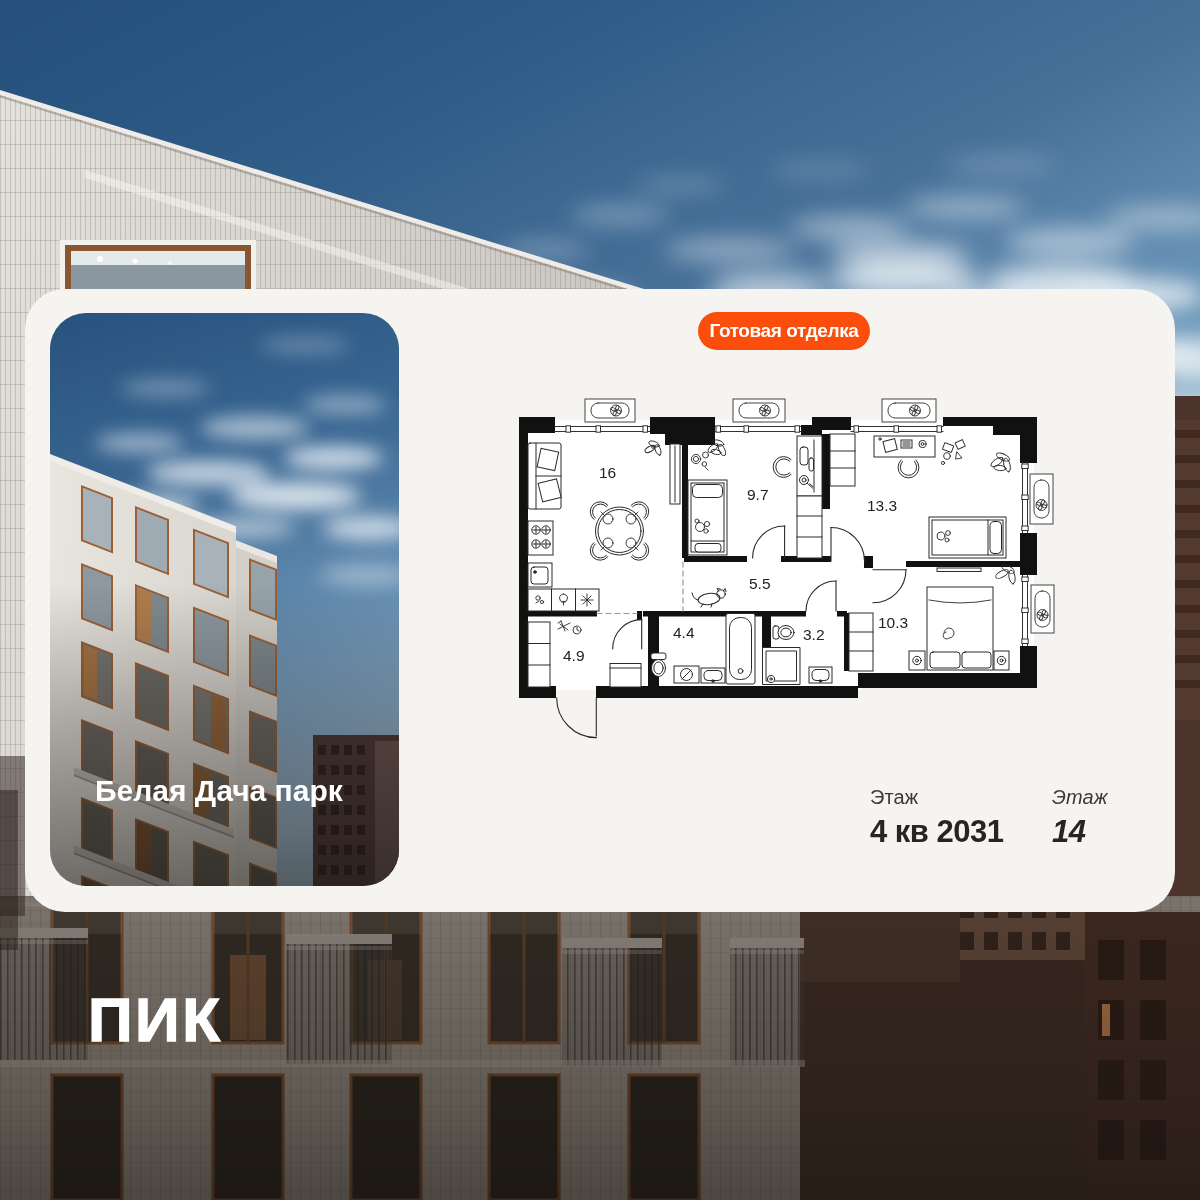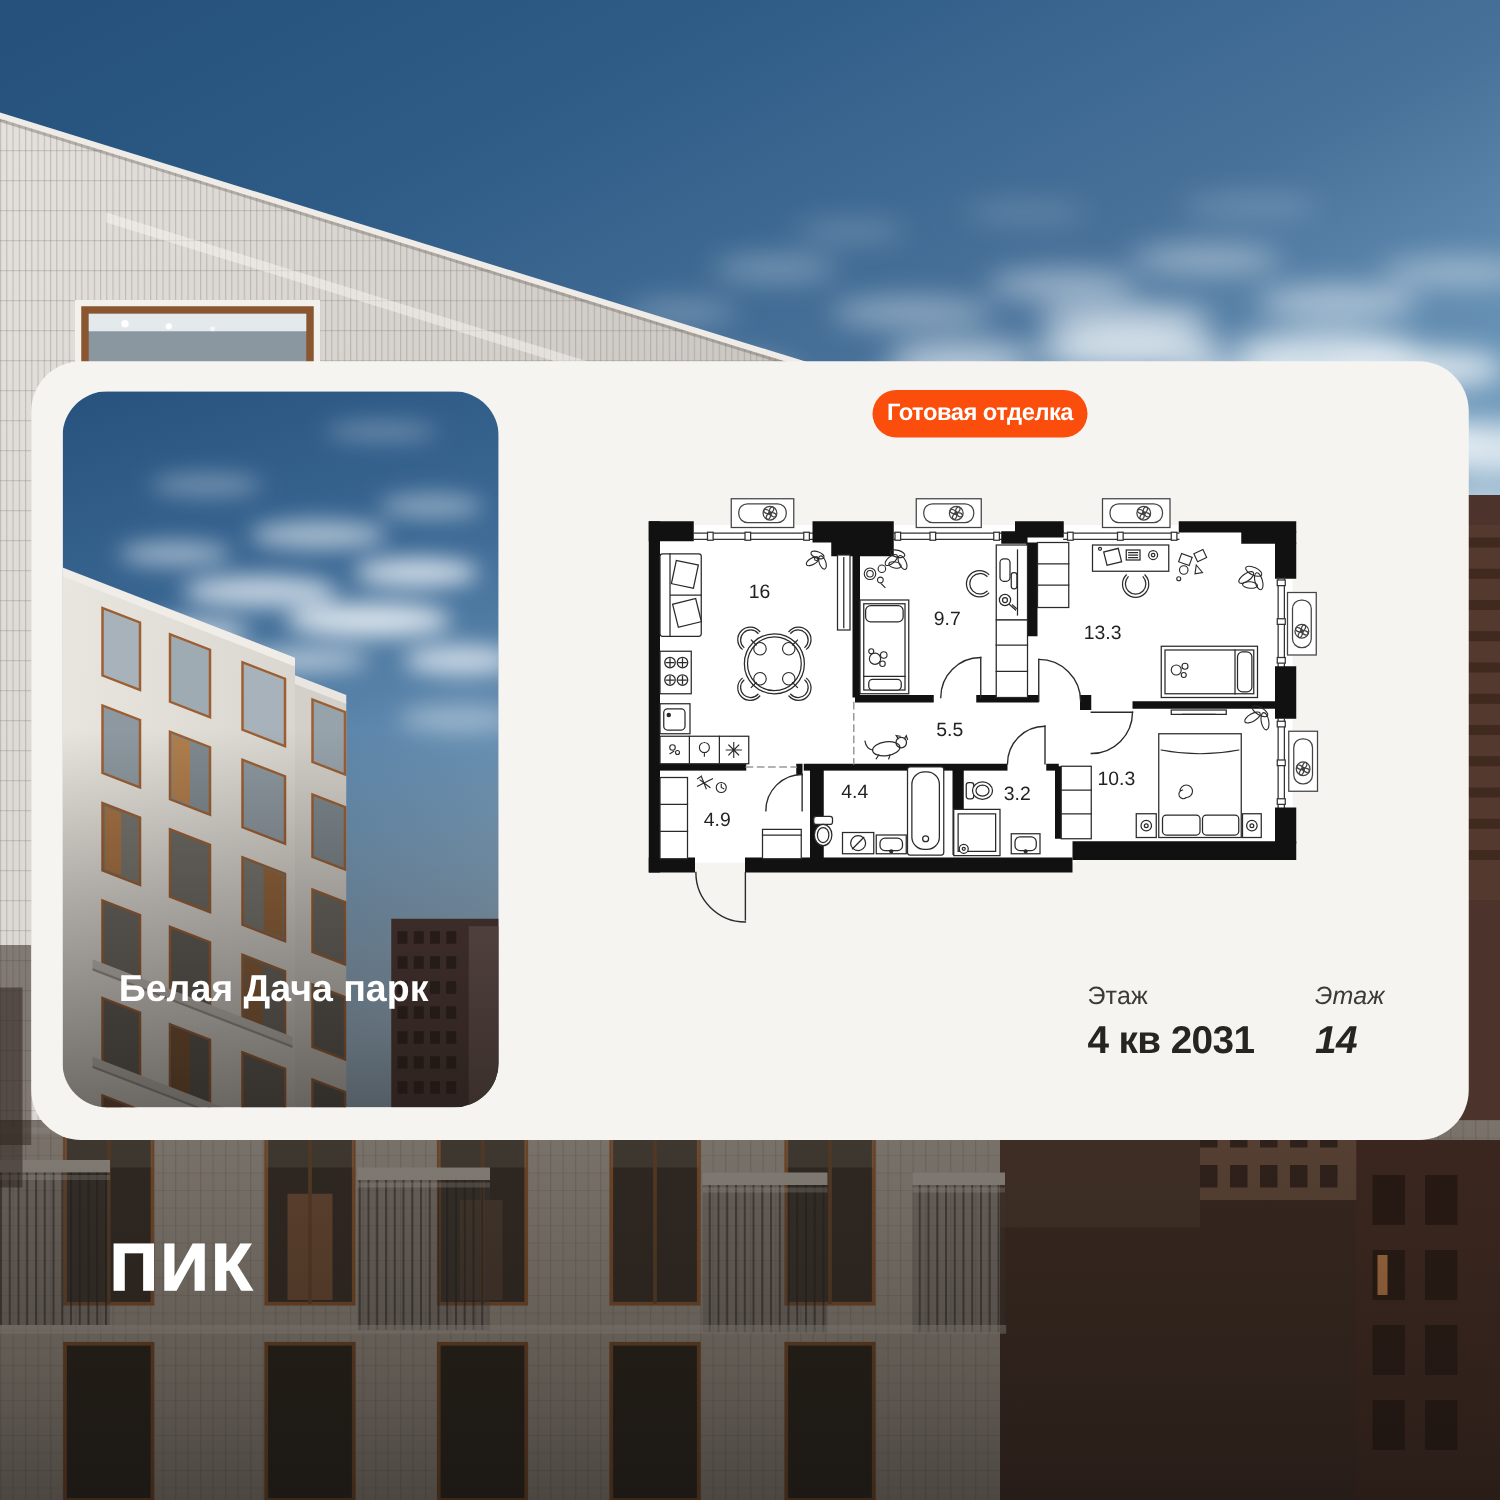--- a/index.html
+++ b/index.html
@@ -6,21 +6,21 @@
   body{width:1200px;height:1200px;overflow:hidden;font-family:"Liberation Sans",sans-serif;}
   #page{position:relative;width:1200px;height:1200px;overflow:hidden;background:#35608c;}
   #bg{position:absolute;left:0;top:0;}
   
   #card{position:absolute;left:25px;top:289px;width:1150px;height:623px;background:#f6f4f1;border-radius:40px;}
   #photo{position:absolute;left:25px;top:24px;width:349px;height:573px;border-radius:36px;overflow:hidden;}
   #badge{position:absolute;left:673px;top:23px;width:172px;height:38px;background:#fb4d0c;border-radius:19px;color:#fff;font-weight:bold;font-size:19px;line-height:38px;text-align:center;letter-spacing:-0.4px;}
   .stat{position:absolute;top:497px;}
   .stat .lab{font-size:20px;line-height:23px;color:#3b3a36;letter-spacing:0.1px;}
   .stat .val{font-size:31px;line-height:30px;font-weight:bold;color:#262522;margin-top:8px;letter-spacing:-0.5px;}
-  #logo{position:absolute;left:88px;top:984px;color:#fff;font-weight:bold;font-size:53px;letter-spacing:2.5px;-webkit-text-stroke:1.3px #fff;}
+  #logo{position:absolute;left:88px;top:984px;color:#fff;font-weight:bold;font-size:62px;letter-spacing:2.5px;-webkit-text-stroke:1.3px #fff;}
 </style>
 </head>
 <body>
 <div id="page">
 
 <svg id="bg" width="1200" height="1200" viewBox="0 0 1200 1200">
   <defs>
     <linearGradient id="sky" x1="0" y1="0" x2="0.5" y2="1">
       <stop offset="0" stop-color="#24507b"></stop>
       <stop offset="0.2" stop-color="#2e5c87"></stop>

